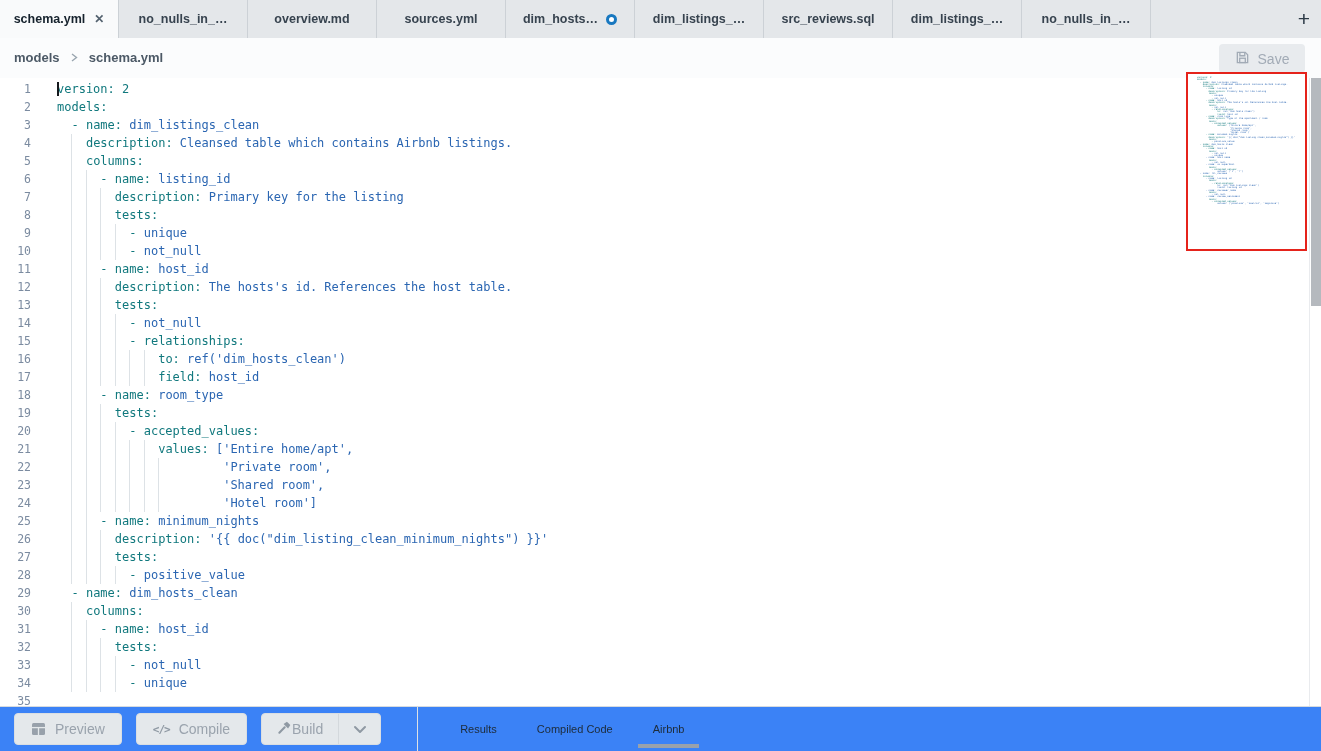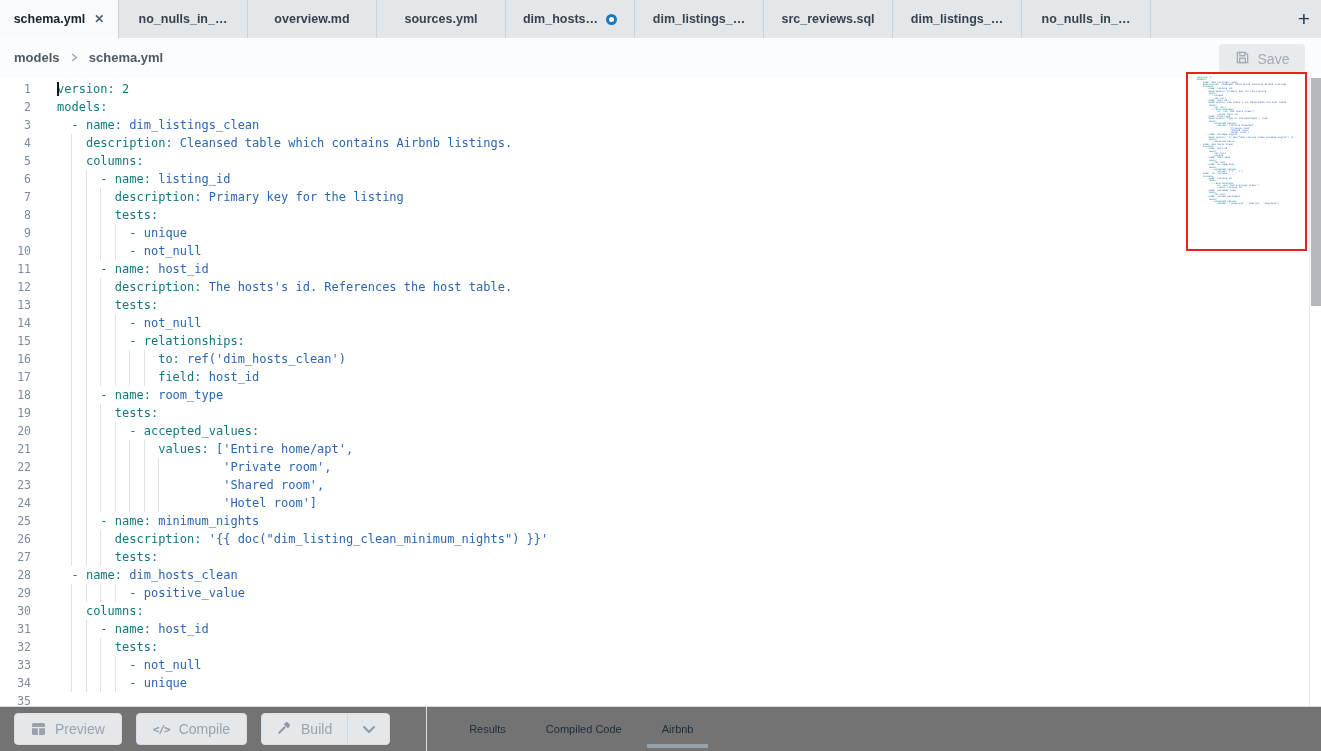--- a/index.html
+++ b/index.html
@@ -46,29 +46,29 @@
 
   .vtrack { position:absolute; right:0; top:0; bottom:0; width:12px; background:#fff; border-left:1px solid #e9ebee; }
   .vthumb { position:absolute; top:0; left:1px; width:10px; height:228px; background:#b5b9be; }
 
   
   .minimap { position:absolute; left:1186px; top:72px; width:121px; height:179px;
     border:2px solid #e5231b; background:#fff; z-index:6; overflow:hidden; padding:3px 2px 2px 9px; }
   .mm-line { font-family:"DejaVu Sans Mono", monospace; font-size:2.4px; line-height:2.3px; white-space:pre; }
 
   
-  .bottombar { position:relative; height:45px; background:#737373; border-top:1px solid #d7dbdf;
+  .bottombar { position:relative; height:45px; background:#3b82f6; border-top:1px solid #d7dbdf;
     display:flex; align-items:center; padding-left:14px; }
   .bbtn { height:32px; background:#e4e8eb; border:1px solid #dadee2; border-radius:4px;
     display:flex; align-items:center; gap:9px; padding:0 16px; color:#9aa3ad; font-size:14px;
     font-family:inherit; margin-right:14px; }
   .bbtn .ic { display:flex; align-items:center; }
   .build-group { display:flex; align-items:stretch; height:32px; background:#e4e8eb;
     border:1px solid #dadee2; border-radius:4px; overflow:hidden; margin-right:14px; }
-  .build-main { display:flex; align-items:center; gap:9px; padding:0 15px; color:#9aa3ad; font-size:14px; }
+  .build-main { display:flex; align-items:center; padding:0 15px; color:#9aa3ad; font-size:14px; }
   .build-caret { display:flex; align-items:center; justify-content:center; width:42px; border-left:1px solid #d3d8dc; }
   .code-glyph { font-family:"DejaVu Sans Mono", monospace; font-size:11px; font-weight:bold; color:#8f99a3; letter-spacing:-1px; }
   .bottom-tabs { margin-left:22px; padding-left:42px; border-left:1px solid #dde1e5;
     display:flex; gap:40px; align-self:stretch; align-items:center; }
   .btab { position:relative; font-size:11px; color:#1d2b38; padding:15px 0; cursor:pointer; }
   .btab.active::after { content:""; position:absolute; left:-15px; right:-15px; bottom:2px; height:4px; background:#99a1ab; }
 </style>
 </head>
 <body>
 
@@ -190,22 +190,22 @@
         <div class="cl"><i class="guide" style="left: calc(2ch + 13px);"></i><i class="guide" style="left: calc(4ch + 13px);"></i><span class="c-p">      </span><span class="c-k">- name:</span><span class="c-p"> </span><span class="c-v">room_type</span></div>
         <div class="cl"><i class="guide" style="left: calc(2ch + 13px);"></i><i class="guide" style="left: calc(4ch + 13px);"></i><i class="guide" style="left: calc(6ch + 13px);"></i><span class="c-p">        </span><span class="c-k">tests:</span></div>
         <div class="cl"><i class="guide" style="left: calc(2ch + 13px);"></i><i class="guide" style="left: calc(4ch + 13px);"></i><i class="guide" style="left: calc(6ch + 13px);"></i><i class="guide" style="left: calc(8ch + 13px);"></i><span class="c-p">          </span><span class="c-k">- accepted_values:</span></div>
         <div class="cl"><i class="guide" style="left: calc(2ch + 13px);"></i><i class="guide" style="left: calc(4ch + 13px);"></i><i class="guide" style="left: calc(6ch + 13px);"></i><i class="guide" style="left: calc(8ch + 13px);"></i><i class="guide" style="left: calc(10ch + 13px);"></i><i class="guide" style="left: calc(12ch + 13px);"></i><span class="c-p">              </span><span class="c-k">values:</span><span class="c-p"> </span><span class="c-v">['Entire home/apt',</span></div>
         <div class="cl"><i class="guide" style="left: calc(2ch + 13px);"></i><i class="guide" style="left: calc(4ch + 13px);"></i><i class="guide" style="left: calc(6ch + 13px);"></i><i class="guide" style="left: calc(8ch + 13px);"></i><i class="guide" style="left: calc(10ch + 13px);"></i><i class="guide" style="left: calc(12ch + 13px);"></i><i class="guide" style="left: calc(14ch + 13px);"></i><span class="c-p">                       </span><span class="c-v">'Private room',</span></div>
         <div class="cl"><i class="guide" style="left: calc(2ch + 13px);"></i><i class="guide" style="left: calc(4ch + 13px);"></i><i class="guide" style="left: calc(6ch + 13px);"></i><i class="guide" style="left: calc(8ch + 13px);"></i><i class="guide" style="left: calc(10ch + 13px);"></i><i class="guide" style="left: calc(12ch + 13px);"></i><i class="guide" style="left: calc(14ch + 13px);"></i><span class="c-p">                       </span><span class="c-v">'Shared room',</span></div>
         <div class="cl"><i class="guide" style="left: calc(2ch + 13px);"></i><i class="guide" style="left: calc(4ch + 13px);"></i><i class="guide" style="left: calc(6ch + 13px);"></i><i class="guide" style="left: calc(8ch + 13px);"></i><i class="guide" style="left: calc(10ch + 13px);"></i><i class="guide" style="left: calc(12ch + 13px);"></i><i class="guide" style="left: calc(14ch + 13px);"></i><span class="c-p">                       </span><span class="c-v">'Hotel room']</span></div>
         <div class="cl"><i class="guide" style="left: calc(2ch + 13px);"></i><i class="guide" style="left: calc(4ch + 13px);"></i><span class="c-p">      </span><span class="c-k">- name:</span><span class="c-p"> </span><span class="c-v">minimum_nights</span></div>
         <div class="cl"><i class="guide" style="left: calc(2ch + 13px);"></i><i class="guide" style="left: calc(4ch + 13px);"></i><i class="guide" style="left: calc(6ch + 13px);"></i><span class="c-p">        </span><span class="c-k">description:</span><span class="c-p"> </span><span class="c-v">'{{ doc("dim_listing_clean_minimum_nights") }}'</span></div>
         <div class="cl"><i class="guide" style="left: calc(2ch + 13px);"></i><i class="guide" style="left: calc(4ch + 13px);"></i><i class="guide" style="left: calc(6ch + 13px);"></i><span class="c-p">        </span><span class="c-k">tests:</span></div>
+        <div class="cl"><i class="guide" style="left: calc(2ch + 13px);"></i><i class="guide" style="left: calc(4ch + 13px);"></i><i class="guide" style="left: calc(6ch + 13px);"></i><i class="guide" style="left: calc(8ch + 13px);"></i><span class="c-p">          </span><span class="c-k">-</span><span class="c-p"> </span><span class="c-v">positive_value</span></div>
         <div class="cl"><span class="c-p">  </span><span class="c-k">- name:</span><span class="c-p"> </span><span class="c-v">dim_hosts_clean</span></div>
-        <div class="cl"><i class="guide" style="left: calc(2ch + 13px);"></i><i class="guide" style="left: calc(4ch + 13px);"></i><i class="guide" style="left: calc(6ch + 13px);"></i><i class="guide" style="left: calc(8ch + 13px);"></i><span class="c-p">          </span><span class="c-k">-</span><span class="c-p"> </span><span class="c-v">positive_value</span></div>
         <div class="cl"><i class="guide" style="left: calc(2ch + 13px);"></i><span class="c-p">    </span><span class="c-k">columns:</span></div>
         <div class="cl"><i class="guide" style="left: calc(2ch + 13px);"></i><i class="guide" style="left: calc(4ch + 13px);"></i><span class="c-p">      </span><span class="c-k">- name:</span><span class="c-p"> </span><span class="c-v">host_id</span></div>
         <div class="cl"><i class="guide" style="left: calc(2ch + 13px);"></i><i class="guide" style="left: calc(4ch + 13px);"></i><i class="guide" style="left: calc(6ch + 13px);"></i><span class="c-p">        </span><span class="c-k">tests:</span></div>
         <div class="cl"><i class="guide" style="left: calc(2ch + 13px);"></i><i class="guide" style="left: calc(4ch + 13px);"></i><i class="guide" style="left: calc(6ch + 13px);"></i><i class="guide" style="left: calc(8ch + 13px);"></i><span class="c-p">          </span><span class="c-k">-</span><span class="c-p"> </span><span class="c-v">not_null</span></div>
         <div class="cl"><i class="guide" style="left: calc(2ch + 13px);"></i><i class="guide" style="left: calc(4ch + 13px);"></i><i class="guide" style="left: calc(6ch + 13px);"></i><i class="guide" style="left: calc(8ch + 13px);"></i><span class="c-p">          </span><span class="c-k">-</span><span class="c-p"> </span><span class="c-v">unique</span></div>
       </div>
     <div class="vtrack">
       <div class="vthumb"></div>
     </div>
   </div>

